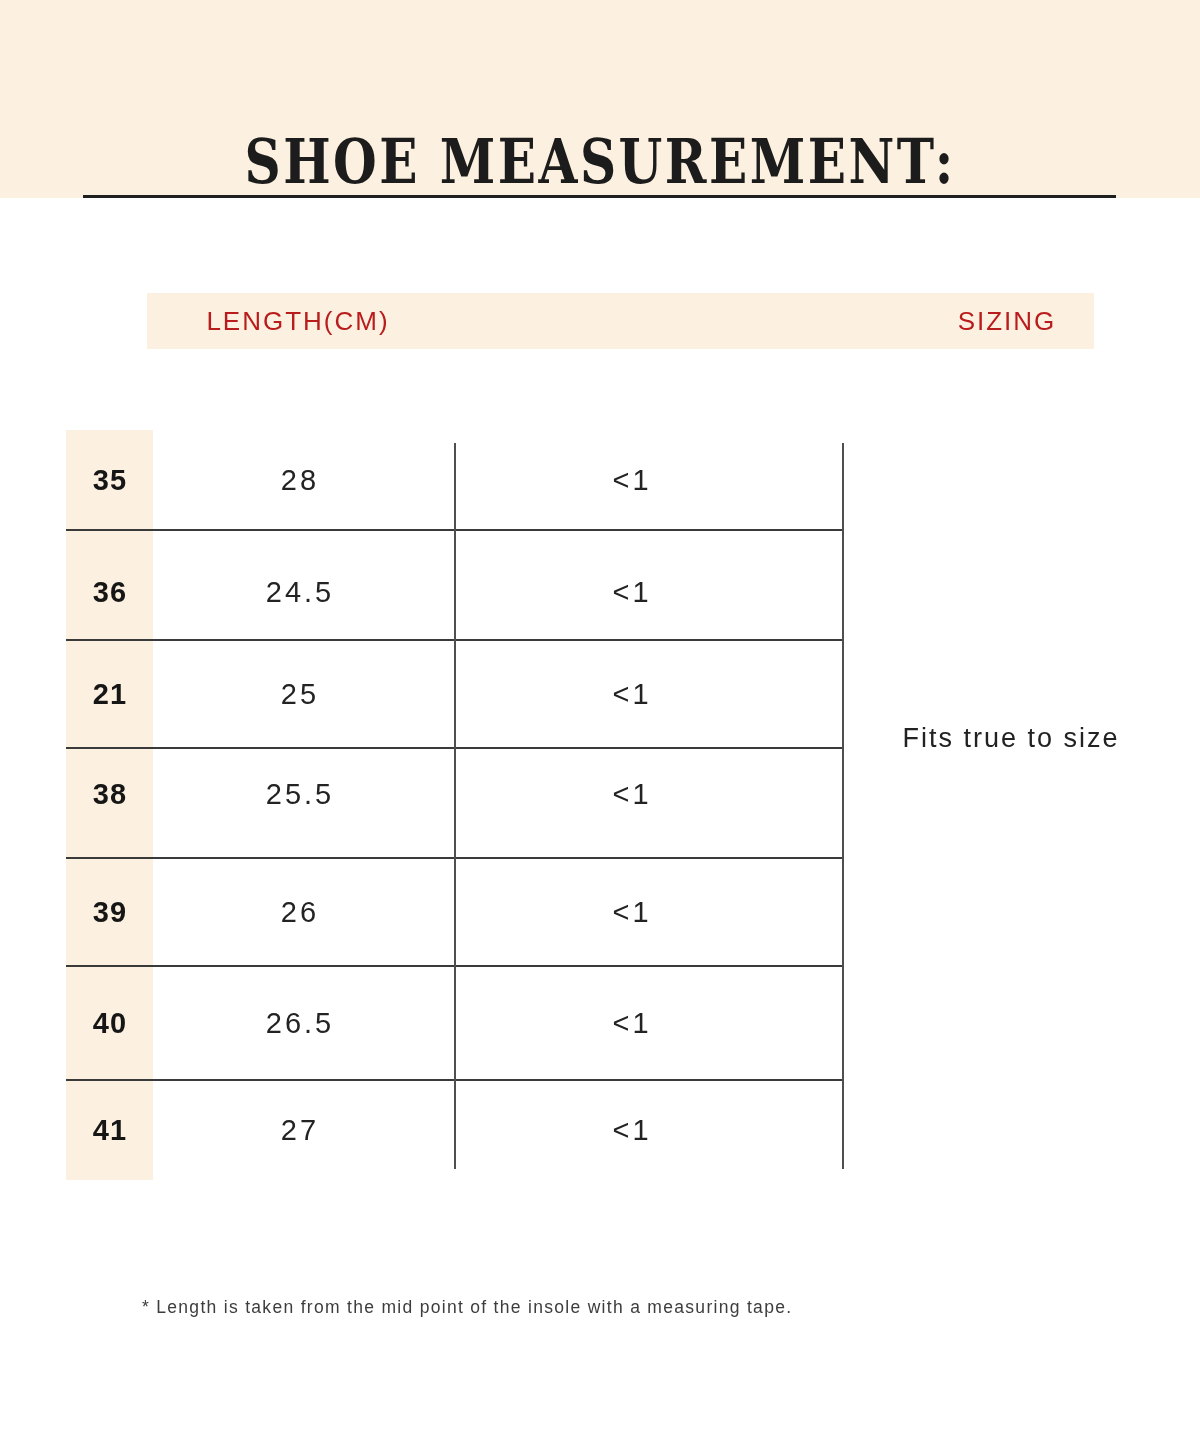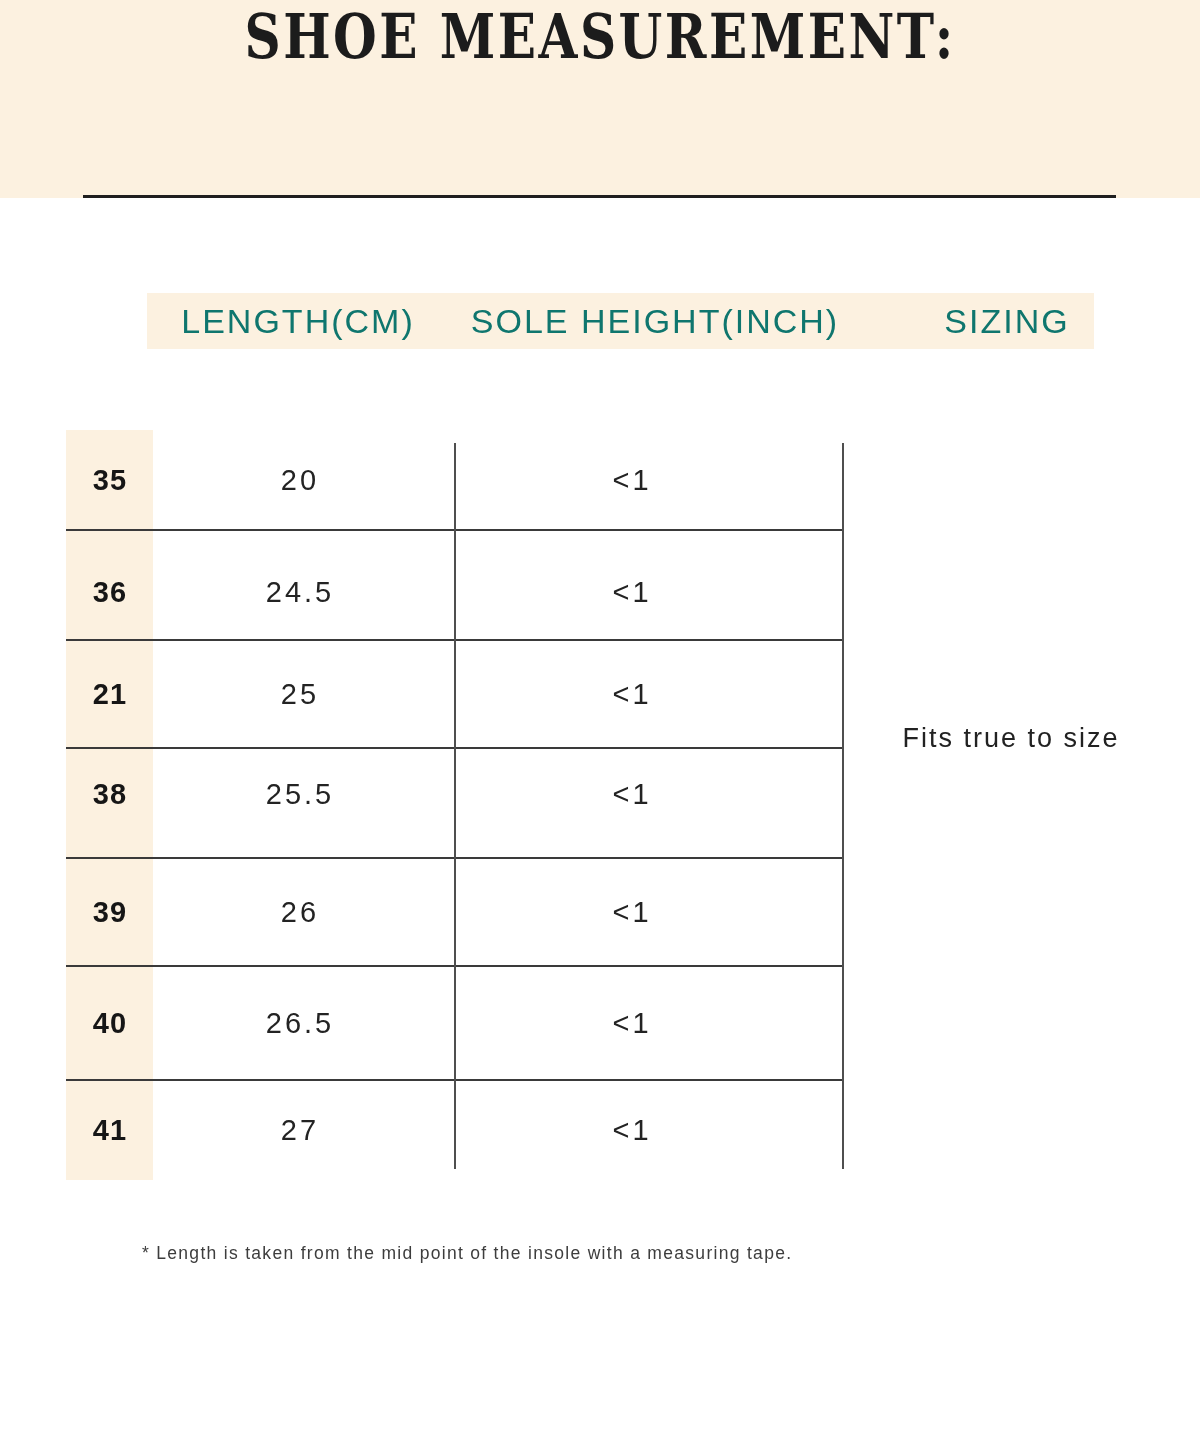--- a/index.html
+++ b/index.html
@@ -17,21 +17,21 @@
     position:relative;
     background:#ffffff;
     font-family:"Liberation Sans", sans-serif;
     overflow:hidden;
   }
 
   
   .banner{
     position:absolute;left:0;top:0;width:1200px;height:198px;
     background:var(--cream);
-    display:flex;align-items:flex-start;justify-content:center;
+    display:flex;align-items:flex-end;justify-content:center;
   }
   .title{
     margin:0;
     font-family:"DejaVu Serif", serif;
     font-weight:bold;
     font-size:62px;
     letter-spacing:3px;
     color:var(--ink);
     transform:scaleX(0.81);
     transform-origin:center center;
@@ -43,21 +43,21 @@
   }
 
   
   .header-band{
     position:absolute;left:147px;top:293px;width:947px;height:56px;
     background:var(--cream);
   }
   .hcol{
     position:absolute;top:50%;
     transform:translate(-50%,-50%);
-    font-size:34px;letter-spacing:2px;color:#0f766e;
+    font-size:26px;letter-spacing:2px;color:#b91c1c;
     white-space:nowrap;
   }
   .hcol-len{left:151px;}
   .hcol-sole{left:508px;}
   .hcol-sizing{left:860px;}
 
   
   .size-col-bg{
     position:absolute;left:66px;top:430px;width:87px;height:750px;
     background:var(--cream);
@@ -85,45 +85,44 @@
   .sizing-note{
     position:absolute;left:1011px;top:738px;
     transform:translate(-50%,-50%);
     font-size:27px;letter-spacing:2px;color:#222222;
     white-space:nowrap;
     text-align:right;
   }
 
   
   .notes{
-    position:absolute;left:142px;top:1244px;
+    position:absolute;left:142px;top:1298px;
     color:var(--ink_soft);
     font-size:17.5px;letter-spacing:1.3px;
   }
   .notes p{margin:0 0 14px 0;line-height:19px;white-space:nowrap;}
 </style>
 </head>
 <body>
 
 <div class="banner">
   <h1 class="title">SHOE MEASUREMENT:</h1>
 </div>
 <div class="banner-underline"></div>
 
 <div class="header-band">
   <span class="hcol hcol-len">LENGTH(CM)</span>
-  <span class="hcol hcol-sole">SOLE HEIGHT(INCH)</span>
   <span class="hcol hcol-sizing">SIZING</span>
 </div>
 
 <div class="size-col-bg"></div>
 
 <div class="row" style="top:430px;height:100px">
   <span class="cell c-size">35</span>
-  <span class="cell c-len">20</span>
+  <span class="cell c-len">28</span>
   <span class="cell c-sole">&lt;1</span>
 </div>
 <div class="row" style="top:530px;height:124px">
   <span class="cell c-size">36</span>
   <span class="cell c-len">24.5</span>
   <span class="cell c-sole">&lt;1</span>
 </div>
 <div class="row" style="top:640px;height:108px">
   <span class="cell c-size">21</span>
   <span class="cell c-len">25</span>

